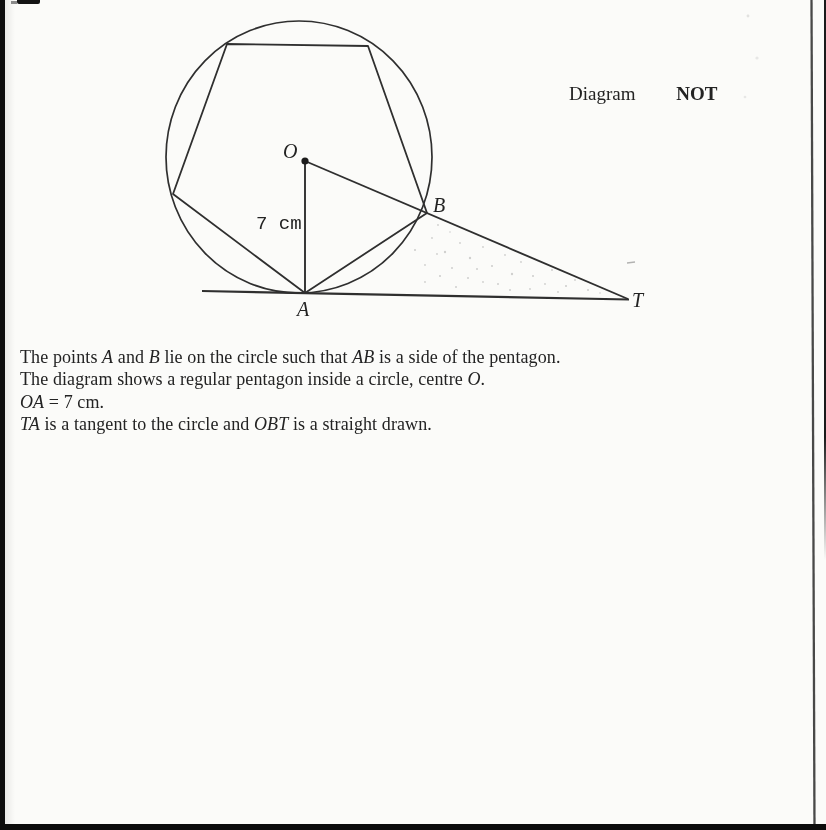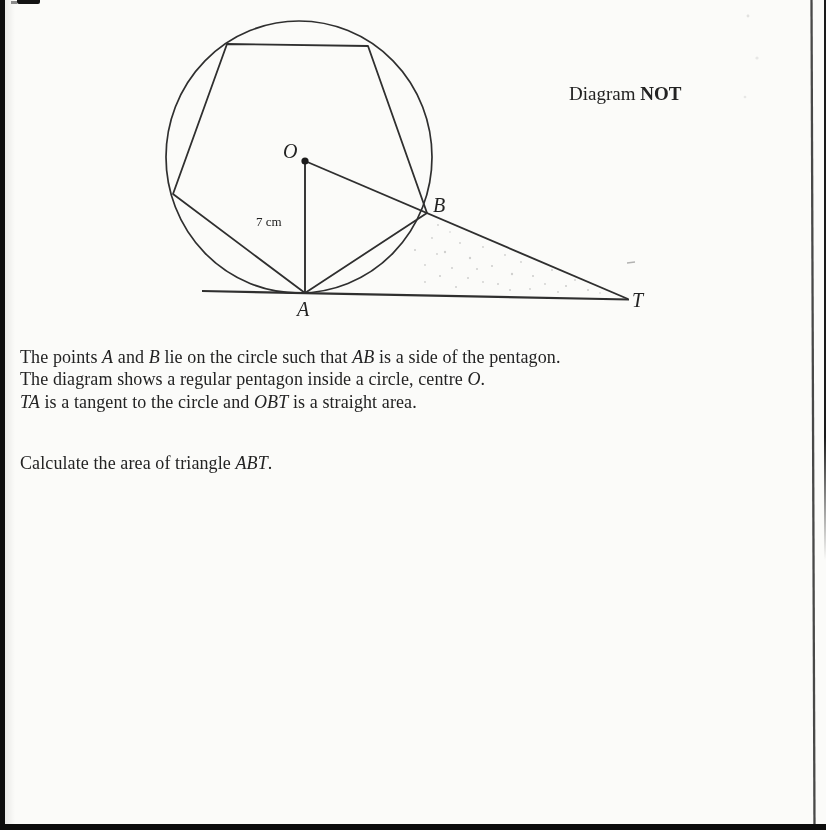--- a/index.html
+++ b/index.html
@@ -16,24 +16,24 @@
   .edge-bottom{position:absolute;left:0;top:823.5px;width:826px;height:6.5px;background:#0c0c0c;}
   .edge-right{position:absolute;left:823.8px;top:0;width:2.2px;height:560px;
     background:linear-gradient(to bottom,#1a1a1a 0%,#1a1a1a 78%,rgba(26,26,26,0) 100%);}
   .crop-mark{position:absolute;left:17px;top:0;width:23px;height:4px;background:#141414;border-radius:0 0 2px 2px;}
   .crop-mark2{position:absolute;left:11px;top:1px;width:6px;height:3px;background:#8a8a8a;}
   
   svg.diagram{position:absolute;left:0;top:0;}
   
   .lbl{position:absolute;font-size:20px;line-height:1;white-space:nowrap;}
   .it{font-style:italic;}
-  .lbl-radius{font-size:13px;}
+  .lbl-radius{font-size:19px;font-family:Liberation Mono, monospace;}
   
   .note{position:absolute;left:569px;top:82px;font-size:19px;line-height:23px;white-space:nowrap;}
-  .note b{font-weight:bold;}
+  .note b{font-weight:bold;margin-left:36px;}
   
   .textblock{position:absolute;left:20px;font-size:18px;line-height:22.4px;white-space:nowrap;
     letter-spacing:.1px;}
   .tb1{top:346px;}
   .tb2{top:452px;}
 </style>
 </head>
 <body>
 
 <div class="page" style="--ink: #232323; --paper: #fbfbf9;">
@@ -103,25 +103,25 @@
   <div class="lbl it" style="left:632px;top:290px;">T</div>
   <div class="lbl lbl-radius" style="left:256px;top:215px;">7 cm</div>
 
   <div class="note">
     <div><span>Diagram </span><b>NOT</b></div>
   </div>
 
   <div class="textblock tb1">
     <div><span>The points </span><span class="it">A</span><span> and </span><span class="it">B</span><span> lie on the circle such that </span><span class="it">AB</span><span> is a side of the pentagon.</span></div>
     <div><span>The diagram shows a regular pentagon inside a circle, centre </span><span class="it">O</span><span>.</span></div>
-    <div><span class="it">TA</span><span> is a tangent to the circle and </span><span class="it">OBT</span><span> is a straight area.</span></div>
+    <div><span class="it">OA</span><span> = 7 cm.</span></div>
+    <div><span class="it">TA</span><span> is a tangent to the circle and </span><span class="it">OBT</span><span> is a straight drawn.</span></div>
   </div>
 
   <div class="textblock tb2">
-    <div><span>Calculate the area of triangle </span><span class="it">ABT</span><span>.</span></div>
   </div>
 
   <div class="edge-left-shade"></div>
   <div class="edge-left"></div>
   <div class="edge-bottom"></div>
   <div class="edge-right"></div>
   <div class="crop-mark"></div>
   <div class="crop-mark2"></div>
 
 </div>

